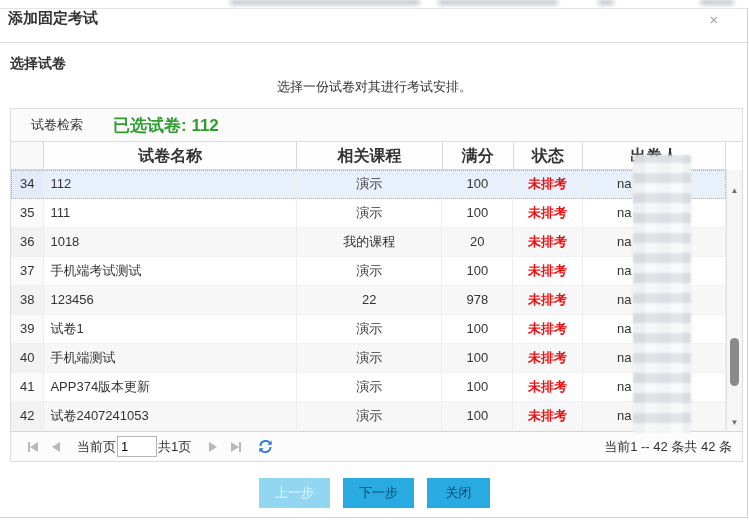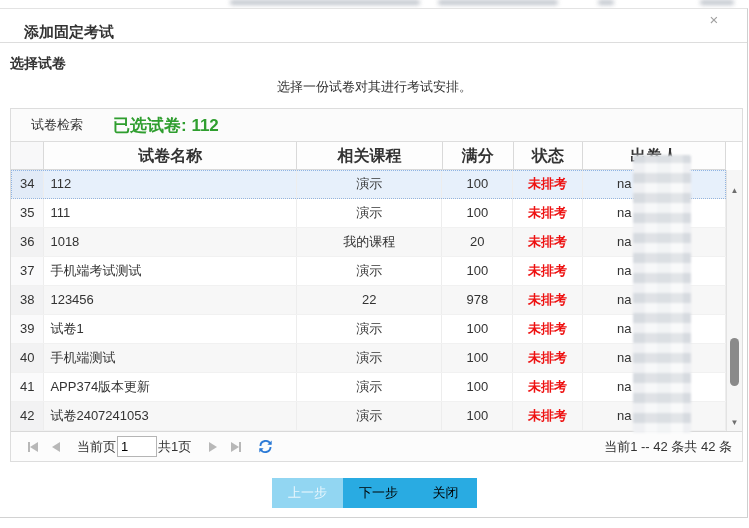--- a/index.html
+++ b/index.html
@@ -14,21 +14,21 @@
   .bg-blur.b1 { left:230px; width:190px; }
   .bg-blur.b2 { left:438px; width:120px; }
   .bg-blur.b3 { left:598px; width:16px; }
   .bg-blur.b4 { left:700px; width:34px; }
 
   
   .dialog {
     position:absolute; top:8px; left:0; width:748px; height:510px; background:#fff;
     border-top:1px solid #e3e3e3; border-right:1px solid #cfcfcf; border-bottom:1px solid #d2d2d2;
   }
-  .dlg-header { height:34px; border-bottom:1px solid #ddd; display:flex; align-items:flex-end; padding:0 24px; }
+  .dlg-header { height:34px; border-bottom:1px solid #ddd; display:flex; align-items:flex-start; padding:0 8px; }
   .dlg-title { font-size:15px; font-weight:bold; color:#333; }
   .dlg-close {
     position:absolute; top:2px; right:24px; font-size:15px; color:#a0a0a0;
     width:18px; height:18px; line-height:18px; text-align:center; cursor:pointer;
   }
   .dlg-body { padding:8px 8px 0 10px; }
   .step-title { font-size:14px; font-weight:bold; margin-top:4px; }
   .step-sub   { font-size:13px; margin-top:5px;text-align:center; }
 
   
@@ -80,22 +80,22 @@
   .tri { width:0; height:0; border-top:5px solid transparent; border-bottom:5px solid transparent; }
   .tri.l { border-right:8px solid #b8b8b8; }
   .tri.r { border-left:8px solid #b8b8b8; }
   .vbar { width:2px; height:10px; background:#b8b8b8; }
   .pg-label { margin-left:10px; }
   .pg-input { width:40px; height:21px; border:1px solid #b5b5b5; font-size:13px; padding:0 3px; margin:0 1px; font-family:inherit; }
   .refresh { margin-left:10px; cursor:pointer; display:flex; align-items:center; }
   .pg-range { margin-left:auto; color:#333; }
 
   
-  .dlg-footer { display:flex; justify-content:center; margin-top:16px; }
-  .btn { height:30px; min-width:63px; padding:0 16px; border:none; background:#29abe2; color:#000000; font-size:13px; cursor:pointer; font-family:inherit; }
+  .dlg-footer { display:flex; justify-content:center; gap:13px; margin-top:16px; }
+  .btn { height:30px; min-width:63px; padding:0 16px; border:none; background:#29abe2; color:#0c4a6e; font-size:13px; cursor:pointer; font-family:inherit; }
   .btn.disabled { background:#92d6f2; color:#e8f6fd; cursor:default; }
 </style>
 </head>
 <body>
 
 <div class="bg-strip">
   <span class="bg-blur b1"></span>
   <span class="bg-blur b2"></span>
   <span class="bg-blur b3"></span>
   <span class="bg-blur b4"></span>

